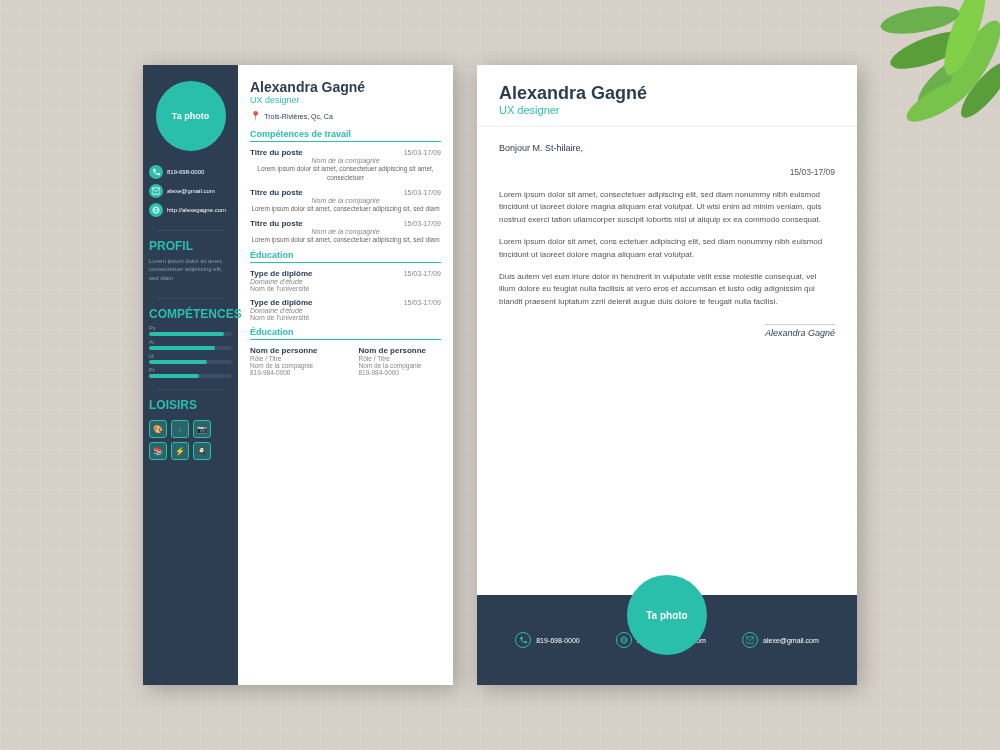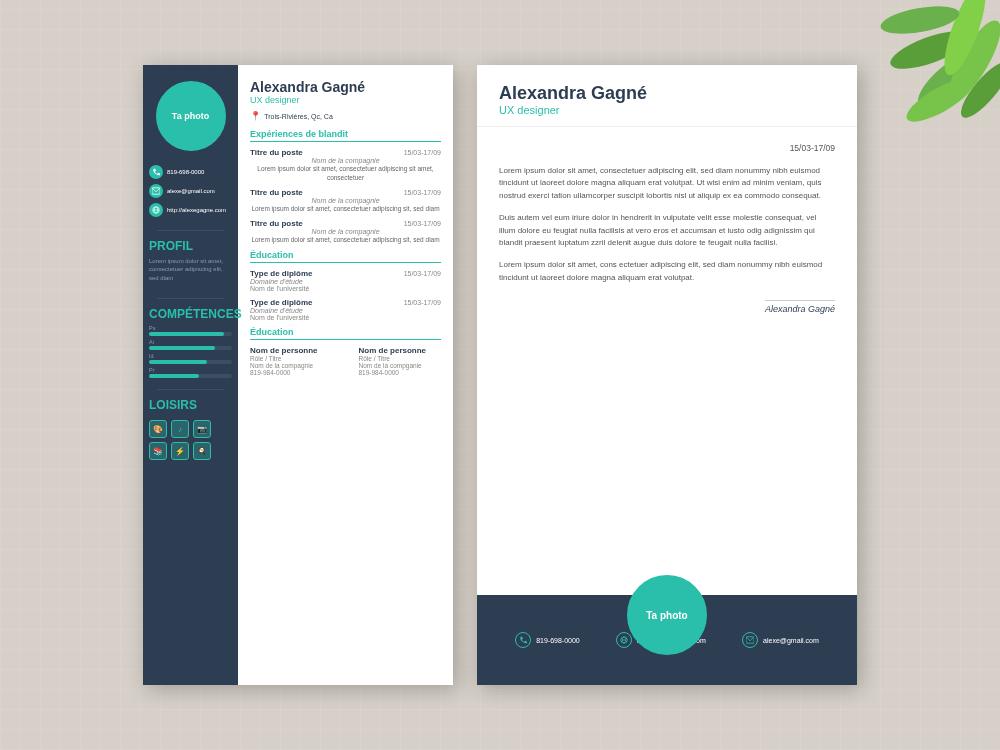--- a/index.html
+++ b/index.html
@@ -530,21 +530,21 @@
   <div class="cv-main">
     <div>
       <div class="cv-name">Alexandra Gagné</div>
       <div class="cv-title">UX designer</div>
       <div class="cv-location">
         <span class="cv-location-pin">📍</span>
         <span>Trois-Rivières, Qc, Ca</span>
       </div>
     </div>
 
-    <div class="cv-section-title">Expériences de blandit</div>
+    <div class="cv-section-title">Compétences de travail</div>
 
     <div class="cv-job">
       <div class="cv-job-header">
         <span class="cv-job-title">Titre du poste</span>
         <span class="cv-job-date">15/03-17/09</span>
       </div>
       <div class="cv-job-company">Nom de la compagnie</div>
       <div class="cv-job-desc">Lorem ipsum dolor sit amet, consectetuer adipiscing sit amet, consectetuer</div>
     </div>
 
@@ -605,24 +605,25 @@
   </div>
 </div>
 
 <div class="cover-card">
   <div class="cover-header">
     <div class="cover-name">Alexandra Gagné</div>
     <div class="cover-title">UX designer</div>
   </div>
 
   <div class="cover-body clearfix">
+    <div class="cover-salutation">Bonjour M. St-hilaire,</div>
     <div class="cover-date">15/03-17/09</div>
     <p class="cover-paragraph">Lorem ipsum dolor sit amet, consectetuer adipiscing elit, sed diam nonummy nibh euismod tincidunt ut laoreet dolore magna aliquam erat volutpat. Ut wisi enim ad minim veniam, quis nostrud exerci tation ullamcorper suscipit lobortis nisl ut aliquip ex ea commodo consequat.</p>
+    <p class="cover-paragraph">Lorem ipsum dolor sit amet, cons ectetuer adipiscing elit, sed diam nonummy nibh euismod tincidunt ut laoreet dolore magna aliquam erat volutpat.</p>
     <p class="cover-paragraph">Duis autem vel eum iriure dolor in hendrerit in vulputate velit esse molestie consequat, vel illum dolore eu feugiat nulla facilisis at vero eros et accumsan et iusto odig adignissim qui blandit praesent luptatum zzril delenit augue duis dolore te feugait nulla facilisi.</p>
-    <p class="cover-paragraph">Lorem ipsum dolor sit amet, cons ectetuer adipiscing elit, sed diam nonummy nibh euismod tincidunt ut laoreet dolore magna aliquam erat volutpat.</p>
     <div class="cover-signature">Alexandra Gagné</div>
   </div>
 
   <div class="cover-footer">
     <div class="cover-photo-circle">
       <span>Ta photo</span>
     </div>
 
     <div class="cover-footer-contact">
       <div class="cover-footer-icon">

